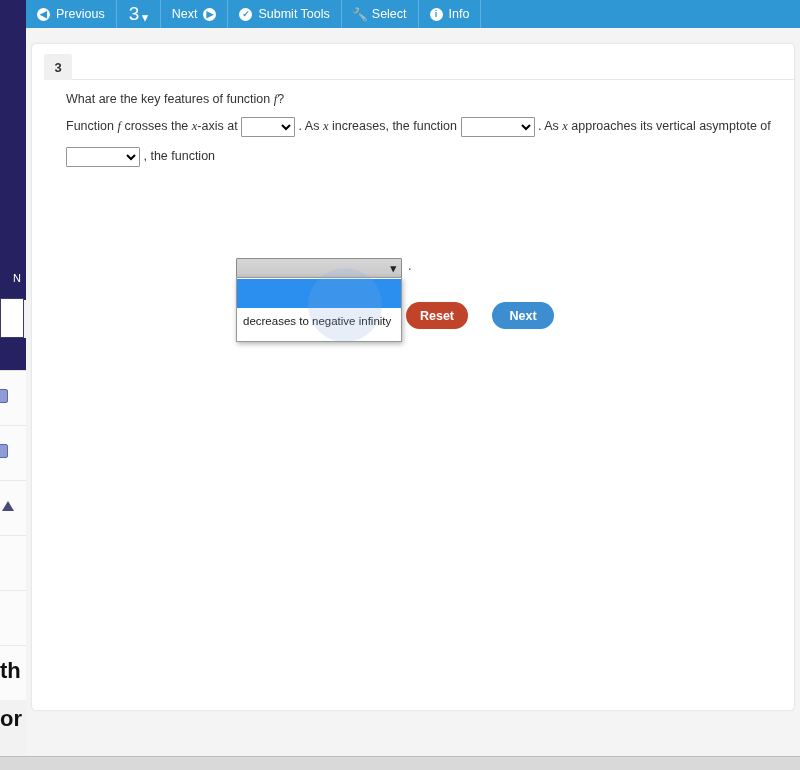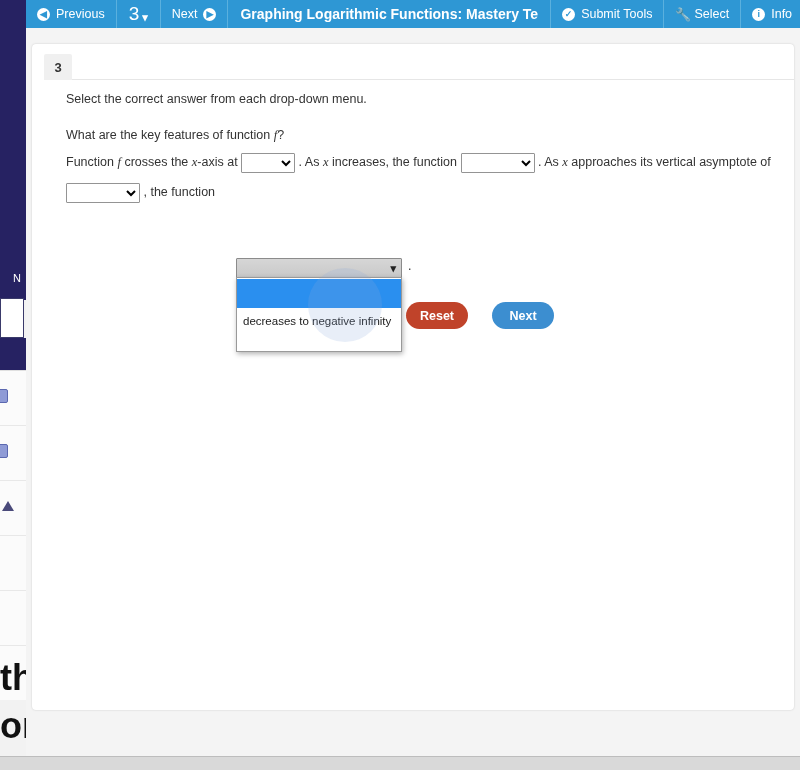--- a/index.html
+++ b/index.html
@@ -77,21 +77,21 @@
     position: absolute;
     left: 2px;
     width: 0; height: 0;
     border-left: 6px solid transparent;
     border-right: 6px solid transparent;
     border-bottom: 10px solid #4a4a7a;
   }
   .bg-bigtext {
     position: absolute;
     left: 0px;
-    font-size: 36px;
+    font-size: 22px;
     font-weight: bold;
     color: #111111;
     font-family: "Liberation Sans", sans-serif;
     line-height: 1;
   }
   .bg-sep-v {
     position: absolute;
     left: 26px; top: 0;
     width: 1px; height: 770px;
     background: #cfcfcf;
@@ -271,21 +271,21 @@
     color: #222222;
     font-weight: bold;
   }
   .dd-popup {
     position: absolute;
     left: 0; top: 19px;
     width: 166px;
     background: #ffffff;
     border: 1px solid #999999;
     box-shadow: 1px 2px 5px rgba(0,0,0,0.30);
-    padding: 1px 0 16px 0;
+    padding: 1px 0 6px 0;
   }
   .dd-opt {
     height: 27px;
     line-height: 27px;
     padding: 0 0 0 6px;
     font-size: 11.5px;
     color: #1a1a1a;
     white-space: nowrap;
   }
   .dd-opt.blank { height: 29px; }
@@ -397,42 +397,40 @@
         <span>Previous</span>
       </div>
       <div class="tb-qnum">
         <span>3</span>
         <span class="caret">▾</span>
       </div>
       <div class="tb-item">
         <span>Next</span>
         <span class="ico-circle">▶</span>
       </div>
-      <div class="tb-title">Graphing Logarithmic Functions: Mastery Te</div>
       <div class="tb-item">
         <span class="ico-circle">✓</span>
         <span>Submit Tools</span>
       </div>
       <div class="tb-item">
         <span class="ico-wrench">🔧</span>
         <span>Select</span>
       </div>
       <div class="tb-item">
         <span class="ico-circle">i</span>
         <span>Info</span>
       </div>
     </div>
 
     <div class="card">
       <div class="qtab">3</div>
       <div class="qtab-rule"></div>
 
       <div class="qbody">
 
-        <p class="instr">Select the correct answer from each drop-down menu.</p>
 
         <p class="prompt"><span>What are the key features of function </span><i>f</i><span>?</span></p>
 
 
         <div class="sentence"><span>Function </span><i>f</i><span> crosses the </span><i>x</i><span>-axis at </span><select class="dd small"><option></option></select><span> . As </span><i>x</i><span> increases, the function </span><select class="dd med"><option></option></select><span> . As </span><i>x</i><span> approaches its vertical asymptote of </span><br><select class="dd med"><option></option></select><span> , the function </span></div>
 
         <div class="dd-open-wrap">
           <div class="dd-open-btn">
             <span class="arrow">▾</span>
           </div>

